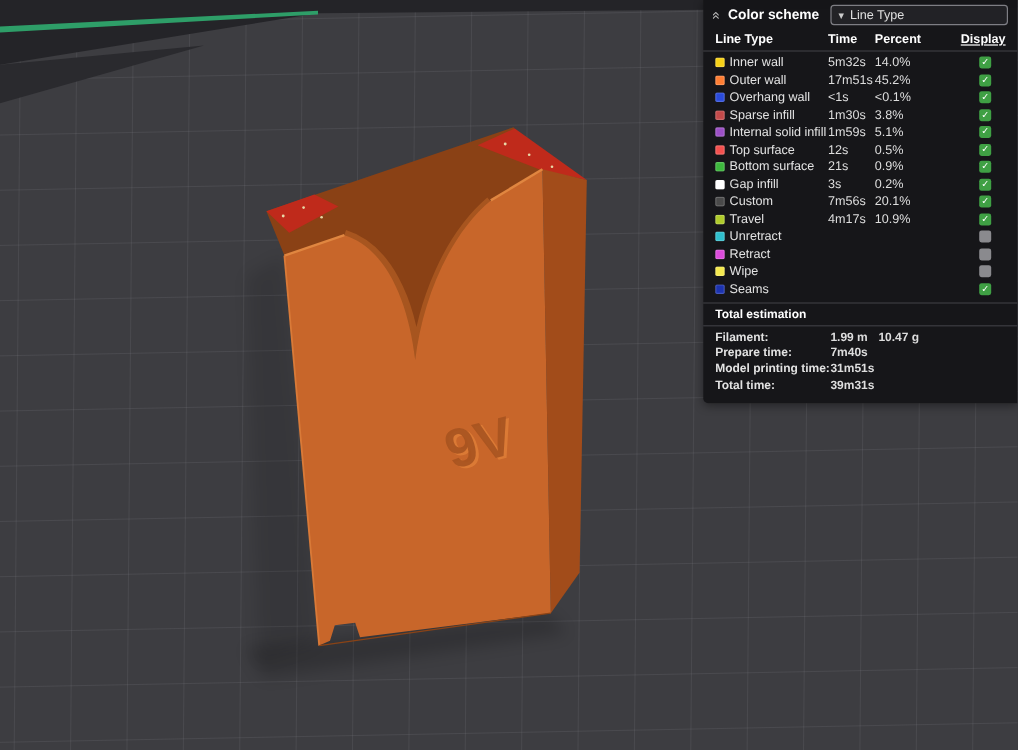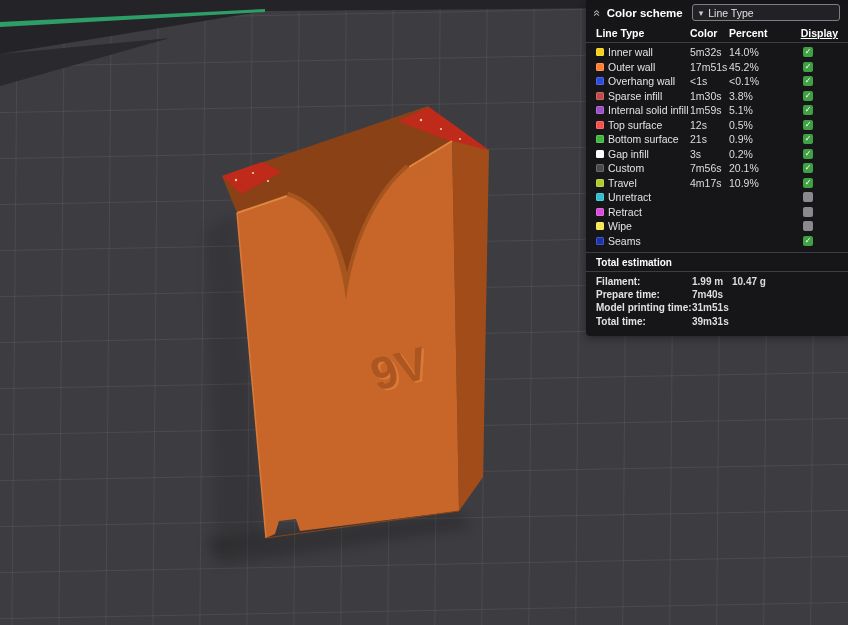--- a/index.html
+++ b/index.html
@@ -41,21 +41,21 @@
   .dd-chev{font-size:9px;color:#cccccc;line-height:10px;}
   .thead{
     display:grid;grid-template-columns:94px 39px 46px 1fr;
     padding:3px 8px 3px 10px;font-weight:bold;font-size:10.5px;color:#ffffff;
     border-bottom:1px solid #3c3c42;
   }
   .thead .h-display{justify-self:end;padding-right:2px;text-decoration:underline;}
   .rows{padding-top:2px;}
   .trow{
     display:grid;grid-template-columns:12px 82px 39px 46px 1fr;
-    align-items:center;height:14.5px;padding:0 22px 0 10px;font-size:10.5px;
+    align-items:center;height:14.5px;padding:0 9px 0 10px;font-size:10.5px;
   }
   .swatch{width:8px;height:8px;border-radius:1.5px;border:1px solid rgba(255,255,255,0.18);box-sizing:border-box;}
   .rlabel{white-space:nowrap;overflow:visible;color:#e2e2e2;}
   .rtime,.rpct{color:#dddddd;}
   .cb{
     justify-self:end;margin-right:13px;
     width:10px;height:10px;border-radius:2px;background:#3fa044;
     color:#ffffff;font-size:8px;line-height:10px;text-align:center;cursor:pointer;
   }
   .cb.off{background:#8a8a8e;}
@@ -133,21 +133,21 @@
     <span class="collapse-icon">«</span>
     <span class="panel-title">Color scheme</span>
     <div class="dropdown">
       <span class="dd-chev">▾</span>
       <span>Line Type</span>
     </div>
   </div>
 
   <div class="thead">
     <span>Line Type</span>
-    <span>Color</span>
+    <span>Time</span>
     <span>Percent</span>
     <span class="h-display">Display</span>
   </div>
 
   <div class="rows" id="rows">
   <div class="trow">
     <span class="swatch" style="background: rgb(247, 209, 23);"></span>
     <span class="rlabel">Inner wall</span>
     <span class="rtime">5m32s</span>
     <span class="rpct">14.0%</span>

